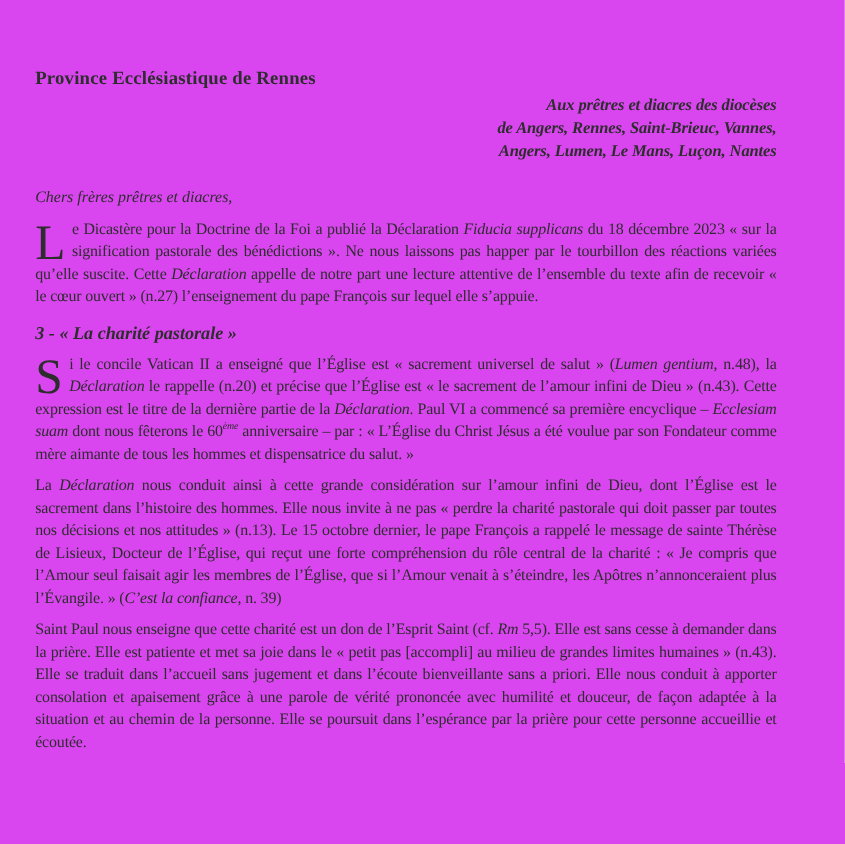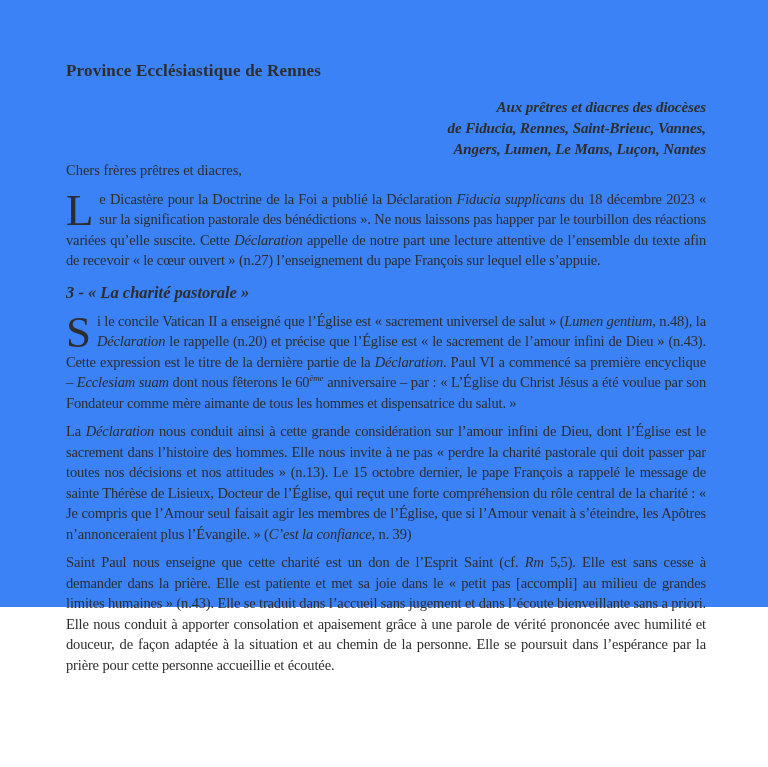--- a/index.html
+++ b/index.html
@@ -6,42 +6,44 @@
   html, body { background: #ffffff; }
   body {
     width: 768px;
     height: 767px;
     overflow: hidden;
     font-family: "Liberation Serif", serif;
     color: #2d2d2d;
   }
   .page {
     width: 768px;
-    height: 607px;
-    padding: 60px 62px 0 66px;
-    background: #3b82f6;
+    height: 767px;
+    padding: 60px 62px 0 32px;
+    background: #d946ef;
   }
   .doc-title {
     font-size: 17px;
     font-weight: bold;
     letter-spacing: 0.2px;
     line-height: 21px;
   }
   .recipients {
-    margin-top: 16px;
+    margin-top: 5px;
     text-align: right;
     font-style: italic;
     font-weight: bold;
     font-size: 15px;
     line-height: 21px;
     letter-spacing: -0.1px;
   }
   .salutation {
+    margin-top: 21px;
     font-size: 14.5px;
     line-height: 20.5px;
+    font-style: italic;
   }
   .para {
     margin-top: 8px;
     font-size: 14.5px;
     line-height: 20.5px;
     text-align: justify;
     letter-spacing: -0.15px;
   }
   .para::after { content: ""; display: block; clear: both; }
   .em { font-style: italic; }
@@ -67,21 +69,21 @@
 </style>
 </head>
 <body>
 
 <div class="page">
 
   <h1 class="doc-title">Province Ecclésiastique de Rennes</h1>
 
   <div class="recipients">
     <div>Aux prêtres et diacres des diocèses</div>
-    <div>de Fiducia, Rennes, Saint-Brieuc, Vannes,</div>
+    <div>de Angers, Rennes, Saint-Brieuc, Vannes,</div>
     <div>Angers, Lumen, Le Mans, Luçon, Nantes</div>
   </div>
 
   <p class="salutation">Chers frères prêtres et diacres,</p>
 
   <p class="para">
     <span class="dropcap">L</span><span><span>e Dicastère pour la Doctrine de la Foi a publié la Déclaration </span><span class="em">Fiducia supplicans</span><span> du 18 décembre 2023 « sur la signification pastorale des bénédictions ». Ne nous laissons pas happer par le tourbillon des réactions variées qu’elle suscite. Cette </span><span class="em">Déclaration</span><span> appelle de notre part une lecture attentive de l’ensemble du texte afin de recevoir « le cœur ouvert » (n.27) l’enseignement du pape François sur lequel elle s’appuie.</span></span>
   </p>
 
 

